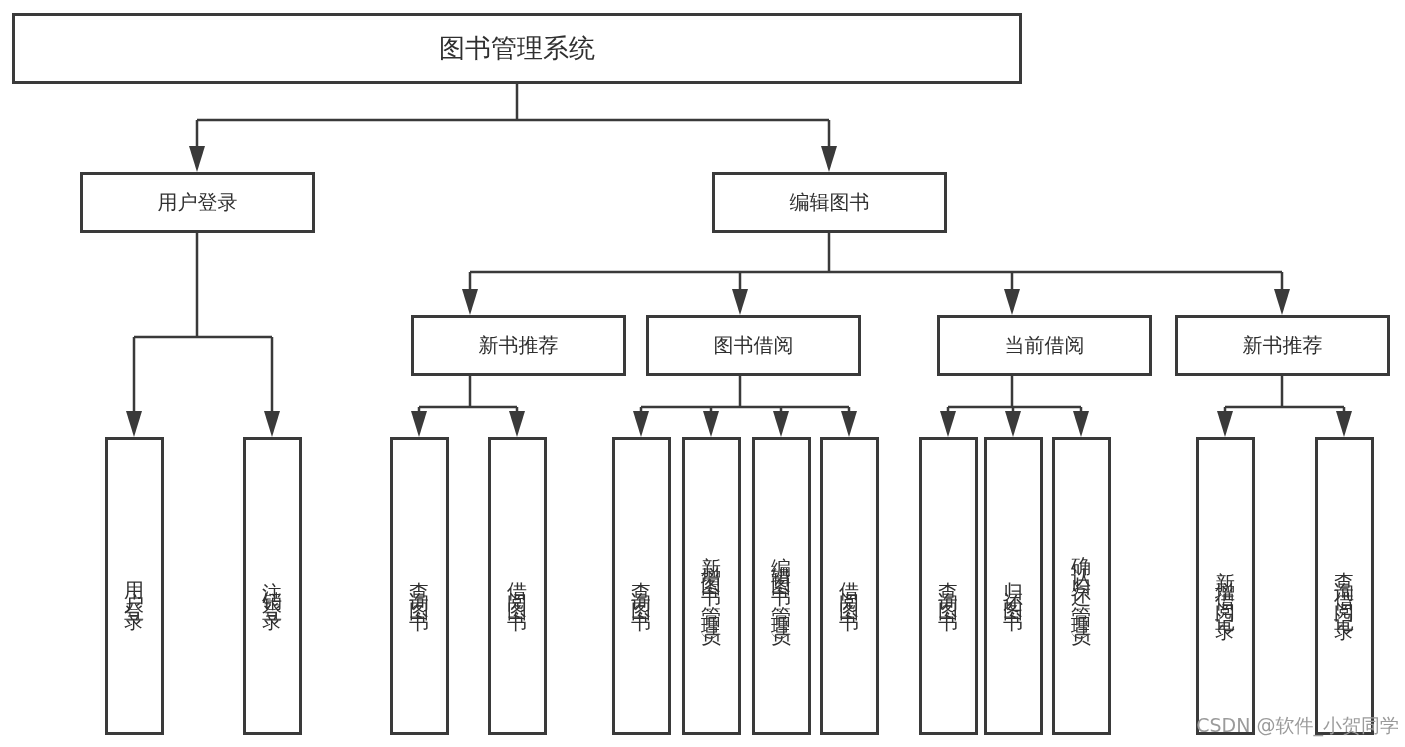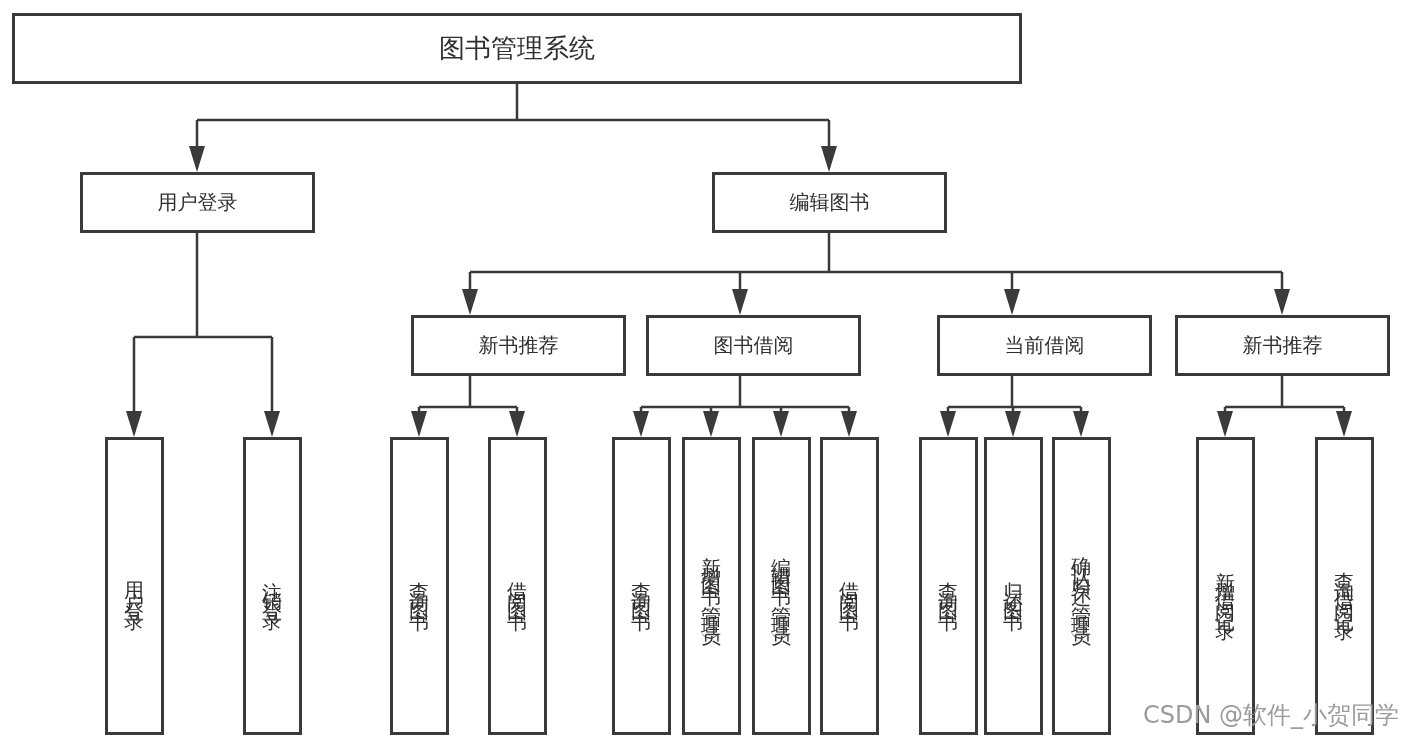--- a/index.html
+++ b/index.html
@@ -52,23 +52,23 @@
   .vbox{top:437px;width:59px;height:298px;}
   .b-leaf1{left:105px;}  .b-leaf2{left:243px;}
   .b-leaf3{left:390px;}  .b-leaf4{left:488px;}
   .b-leaf5{left:612px;}  .b-leaf6{left:682px;}
   .b-leaf7{left:752px;}  .b-leaf8{left:820px;}
   .b-leaf9{left:919px;}  .b-leaf10{left:984px;}
   .b-leaf11{left:1052px;}
   .b-leaf12{left:1196px;} .b-leaf13{left:1315px;}
   .watermark{
     position:absolute;
-    right:6px;bottom:16px;
+    right:6px;bottom:8px;
     color:var(--watermark);
-    font-size:24px;
+    font-size:19px;
     z-index:3;
     white-space:nowrap;
   }
 </style>
 </head>
 <body>
 
 <div class="canvas">
 
   <svg class="wires" viewBox="0 0 1405 747">

